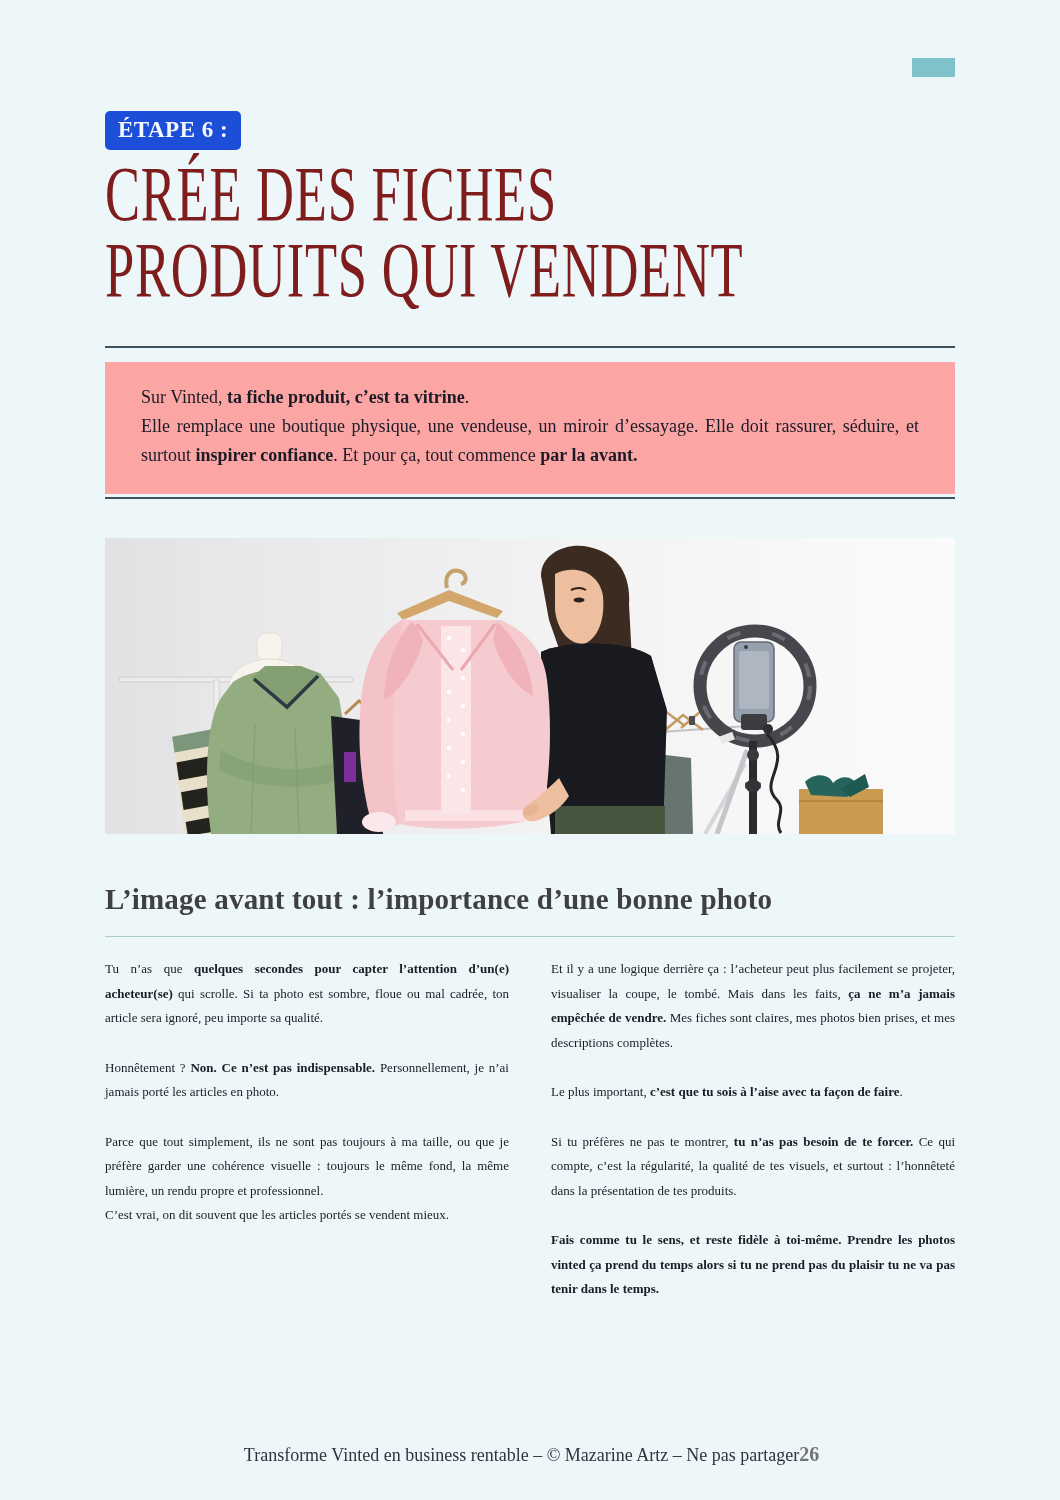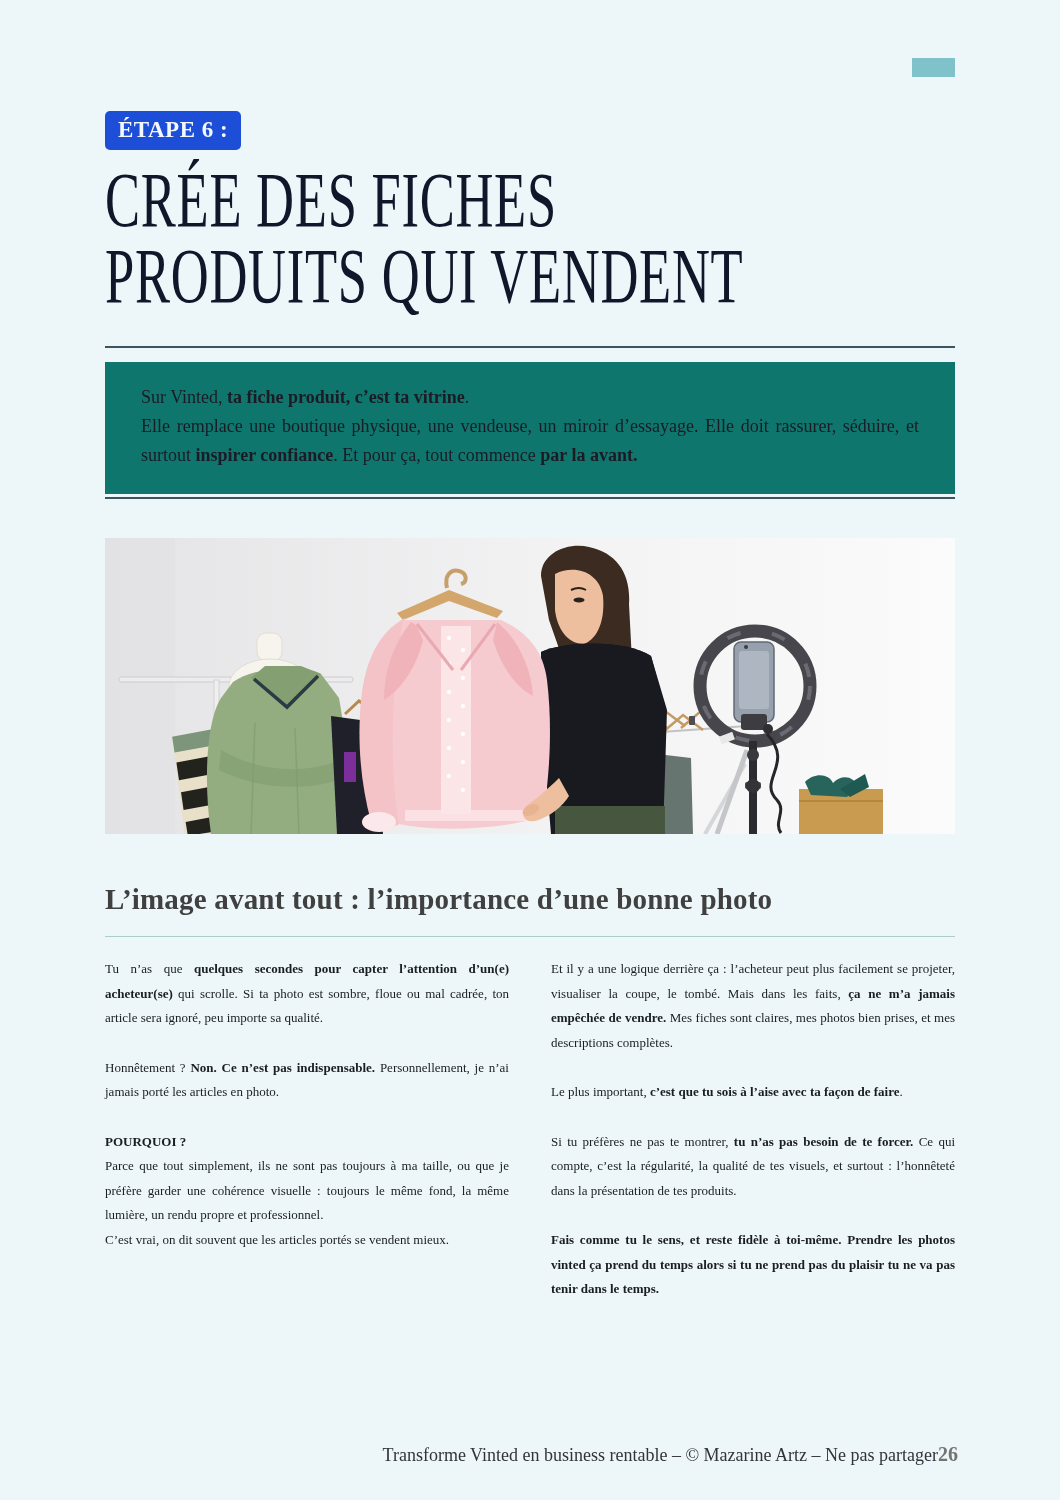--- a/index.html
+++ b/index.html
@@ -18,36 +18,36 @@
   
   .step-badge{
     left:105px;top:111px;
     background:#1d4ed8;color:#f4f7fb;
     font-weight:700;font-size:23px;line-height:1.2;
     padding:5px 13px 6px;border-radius:5px;
     letter-spacing:.5px;
   }
 
   
-  .page-title{left:105px;top:158px;color:#0f172a;}
+  .page-title{left:105px;top:152px;color:#7f1d1d;}
   .title-line{
     font-size:71px;font-weight:500;line-height:76px;white-space:nowrap;
     transform:scale(0.74,1.1);transform-origin:left top;
     letter-spacing:1px;
   }
   .title-line-wrap{height:76px;}
 
   .divider{left:105px;width:850px;height:2px;background:#3d5360;}
   .divider-top{top:346px;}
   .divider-bottom{top:497px;}
 
   
   .intro-box{
     left:105px;top:362px;width:850px;box-sizing:border-box;
-    background:#0f766e;color:#1b1b26;
+    background:#fca5a5;color:#1b1b26;
     padding:21px 36px 24px;
     font-size:18px;line-height:29px;
   }
   .intro-box p{margin:0;text-align:justify;}
 
   
   .product-photo{left:105px;top:538px;width:850px;height:296px;display:block;}
 
   
   .section-heading{
@@ -61,21 +61,21 @@
   .columns{left:105px;top:957px;width:850px;display:flex;gap:42px;
     color:#1a1d23;font-size:13px;line-height:24.5px;}
   .col{width:404px;}
   .col p{margin:0 0 25px;text-align:justify;}
   .phead{display:block;text-align:left;}
   .pline{display:block;text-align:justify;}
 
   
   .footer{
     left:105px;top:1443px;width:853px;
-    display:flex;justify-content:flex-end;align-items:baseline;
+    display:flex;justify-content:center;align-items:baseline;
     color:#33333b;font-size:18px;
   }
   .page-number{font-weight:700;font-size:20px;color:#737373;}
 </style>
 </head>
 <body>
 
 <div class="abs corner-marker"></div>
 
 <div class="abs step-badge">ÉTAPE 6 :</div>
@@ -234,21 +234,20 @@
 <div class="abs section-heading">L’image avant tout : l’importance d’une bonne photo</div>
 <div class="abs section-underline"></div>
 
 <div class="abs columns">
   <div class="col">
     <p><span>Tu n’as que </span><b>quelques secondes pour capter l’attention d’un(e) acheteur(se)</b><span> qui scrolle. Si ta photo est sombre, floue ou mal cadrée, ton article sera ignoré, peu importe sa qualité.</span></p>
     <p>
       <span class="pline"><span>Honnêtement ? </span><b>Non. Ce n’est pas indispensable.</b><span> Personnellement, je n’ai jamais porté les articles en photo.</span></span>
     </p>
     <p>
-      <b class="phead">POURQUOI ?</b>
       <span class="pline"><span>Parce que tout simplement, ils ne sont pas toujours à ma taille, ou que je préfère garder une cohérence visuelle : toujours le même fond, la même lumière, un rendu propre et professionnel.</span></span>
       <span class="pline"><span>C’est vrai, on dit souvent que les articles portés se vendent mieux.</span></span>
     </p>
   </div>
   <div class="col">
     <p><span>Et il y a une logique derrière ça : l’acheteur peut plus facilement se projeter, visualiser la coupe, le tombé. Mais dans les faits, </span><b>ça ne m’a jamais empêchée de vendre.</b><span> Mes fiches sont claires, mes photos bien prises, et mes descriptions complètes.</span></p>
     <p><span>Le plus important, </span><b>c’est que tu sois à l’aise avec ta façon de faire</b><span>.</span></p>
     <p><span>Si tu préfères ne pas te montrer, </span><b>tu n’as pas besoin de te forcer.</b><span> Ce qui compte, c’est la régularité, la qualité de tes visuels, et surtout : l’honnêteté dans la présentation de tes produits.</span></p>
     <p><b>Fais comme tu le sens, et reste fidèle à toi-même. Prendre les photos vinted ça prend du temps alors si tu ne prend pas du plaisir tu ne va pas tenir dans le temps.</b></p>
   </div>

